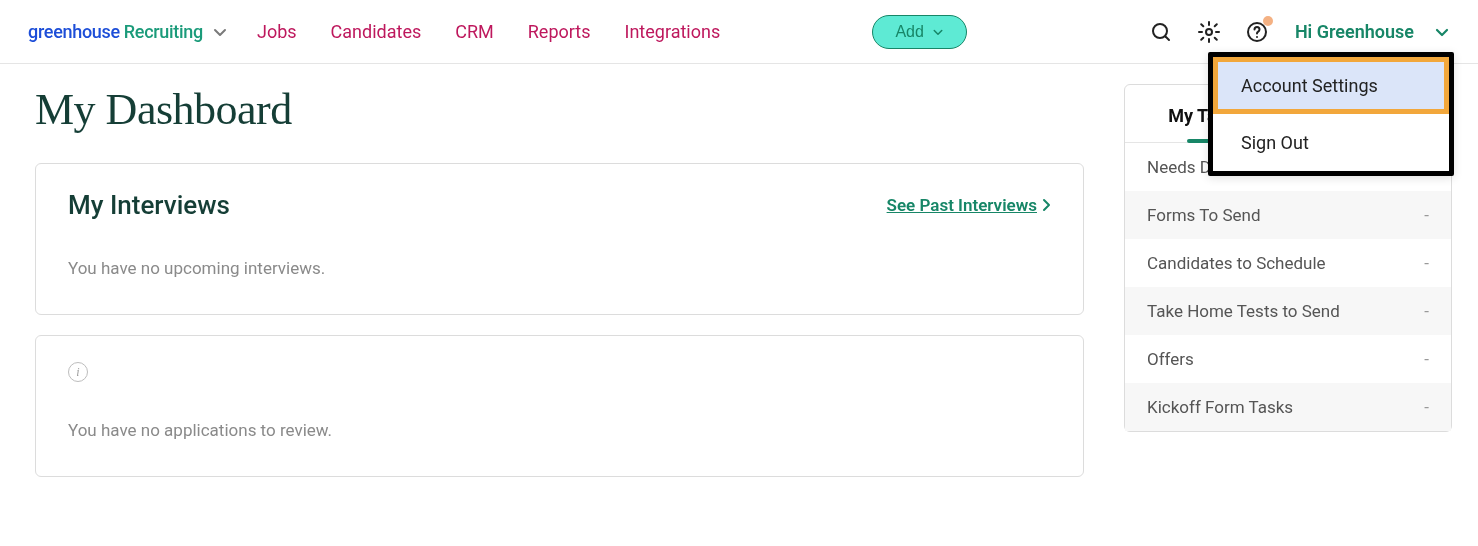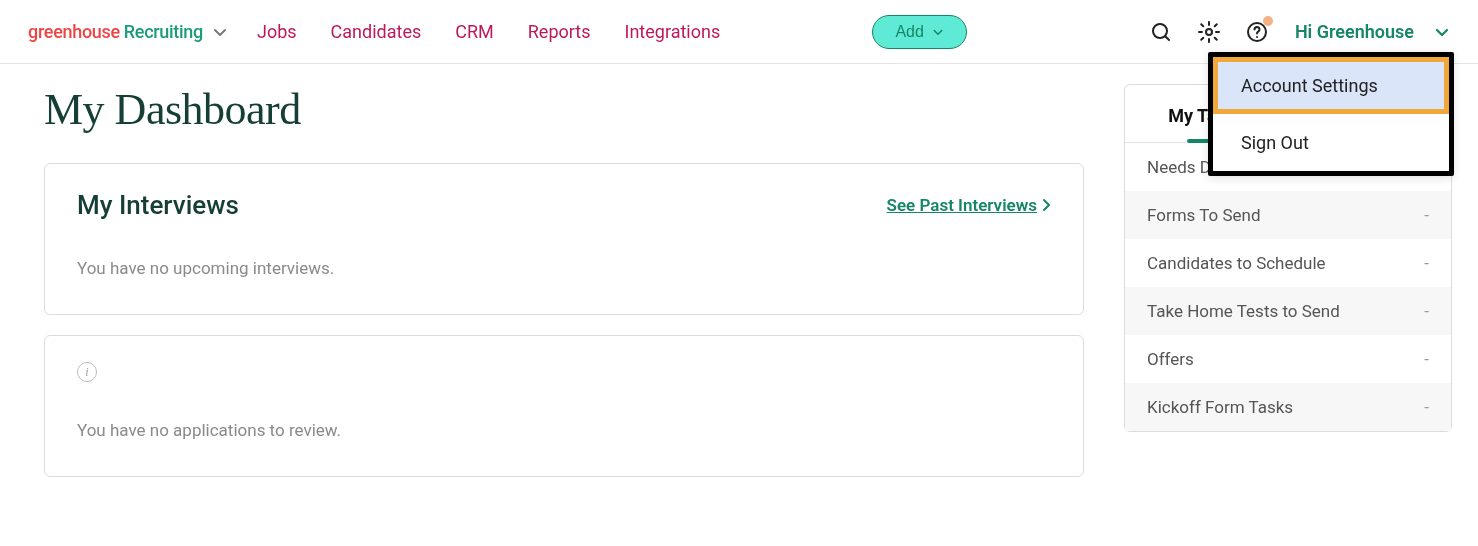--- a/index.html
+++ b/index.html
@@ -27,21 +27,21 @@
       gap: 8px;
       margin-right: 20px;
     }
     .logo-text {
       font-size: 18px;
       font-weight: 500;
       letter-spacing: -0.3px;
       display: inline-flex;
       align-items: baseline;
     }
-    .logo-text .g1 { color: #ef4444; text-align: center; }
+    .logo-text .g1 { color: #1d4ed8; text-align: center; }
     .logo-text .g2 { color: #1b9b7a; margin-left: 4px; }
     .logo-caret {
       width: 18px; height: 18px;
       display: flex; align-items: center; justify-content: center;
     }
     .nav {
       display: flex;
       align-items: center;
       gap: 34px;
     }
@@ -106,21 +106,21 @@
       cursor: pointer;
     }
     .dropdown-item.highlighted {
       background: #dbe5f9;
       outline: 5px solid #f2a73b;
       outline-offset: -5px;
     }
 
     .page-body {
       display: flex;
-      padding: 20px 26px 0 44px;
+      padding: 20px 26px 0 35px;
       gap: 40px;
       align-items: flex-start;
     }
     .main-col {
       flex: 1;
       min-width: 0;
     }
     .page-title {
       font-family: Georgia, "Times New Roman", serif;
       font-size: 44px;

